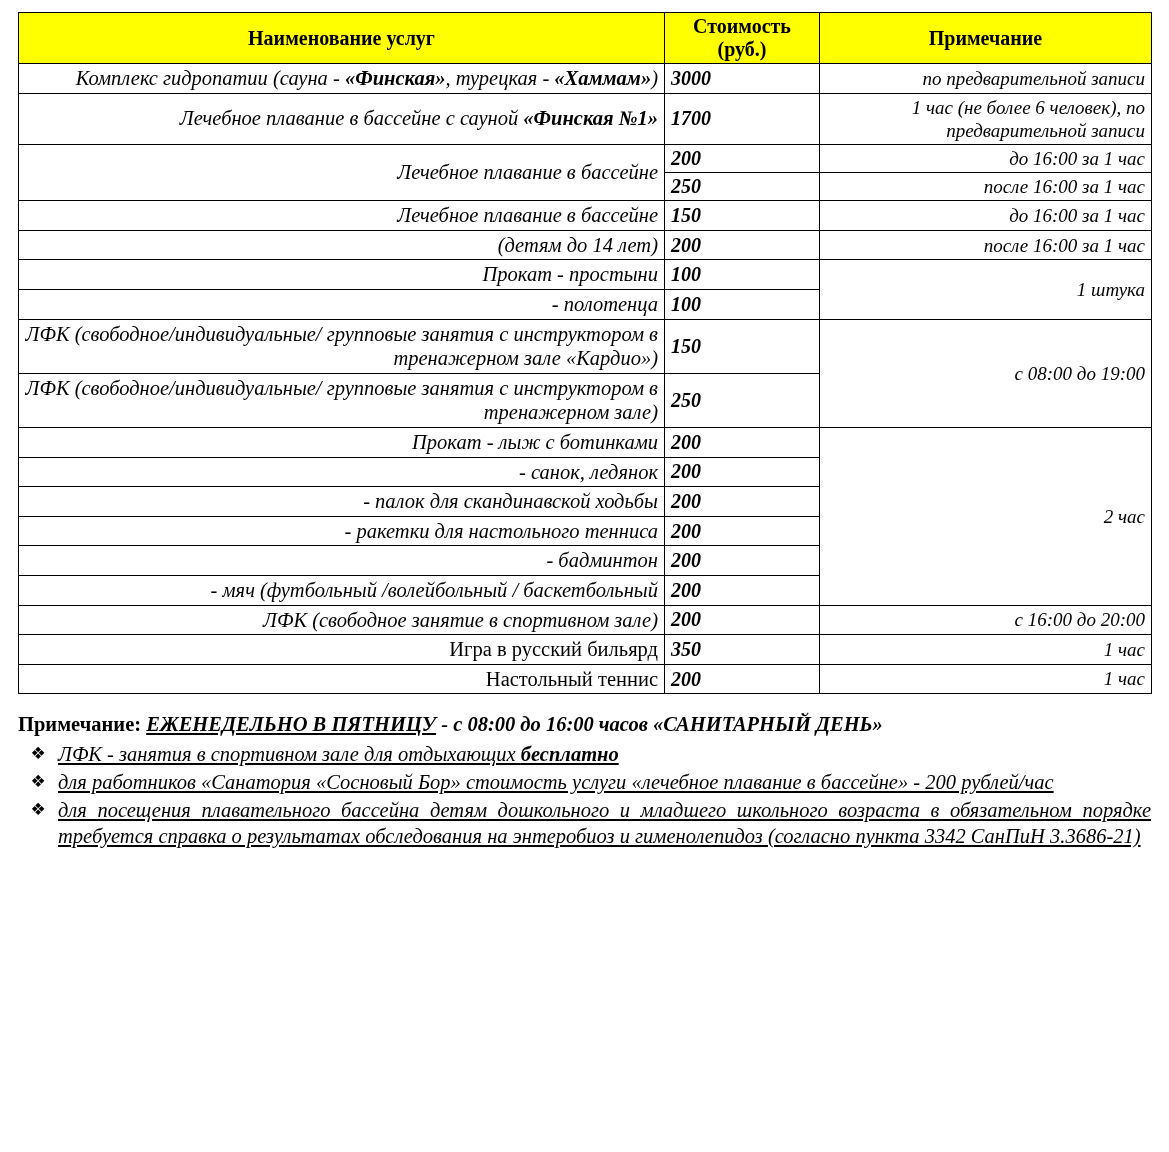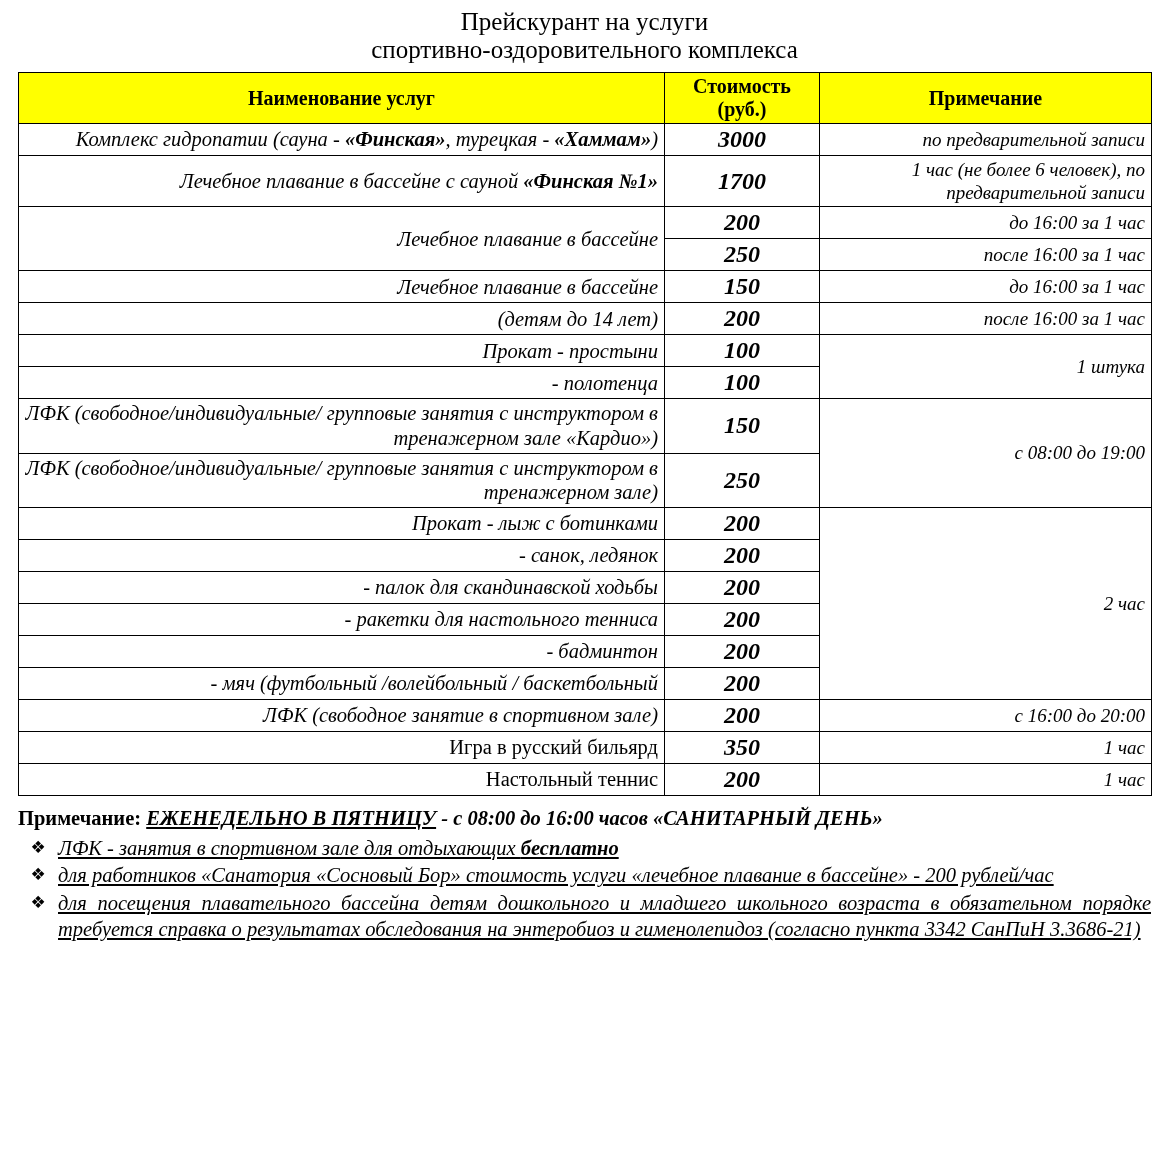--- a/index.html
+++ b/index.html
@@ -56,22 +56,21 @@
     line-height: 1.2;
     text-align: right;
   }
   td.name.upright {
     font-style: normal;
     padding-left: 36px;
   }
   td.price {
     font-style: italic;
     font-weight: bold;
-    font-size: 24px;
-    text-align: center;
+    font-size: 20px;
     white-space: nowrap;
   }
   td.note {
     font-style: italic;
     font-size: 19px;
     text-align: right;
     line-height: 1.22;
   }
   td.tight {
     padding-top: 1px;
@@ -81,21 +80,21 @@
     display: block;
     padding-left: 96px;
   }
   .sub2 {
     display: block;
     padding-left: 125px;
   }
 
   .notes {
     width: 1133px;
-    margin: 10px auto 0 auto;
+    margin: 18px auto 0 auto;
     font-size: 20.5px;
     line-height: 1.26;
   }
   .notes .headline {
     font-weight: bold;
     margin-bottom: 4px;
   }
   .notes .headline .u {
     text-decoration: underline;
     font-style: italic;
@@ -125,24 +124,20 @@
   .bullet-text.just3 {
     text-align: justify;
   }
   .bullet-text b { font-weight: bold; }
 </style>
 </head>
 <body>
 
 <div class="page">
 
-  <div class="doc-title">
-    <span>Прейскурант на услуги</span>
-    <span class="line2">спортивно-оздоровительного комплекса</span>
-  </div>
 
   <table class="price">
     <colgroup>
       <col class="c-name">
       <col class="c-price">
       <col class="c-note">
     </colgroup>
     <thead>
       <tr>
         <th>Наименование услуг</th>

